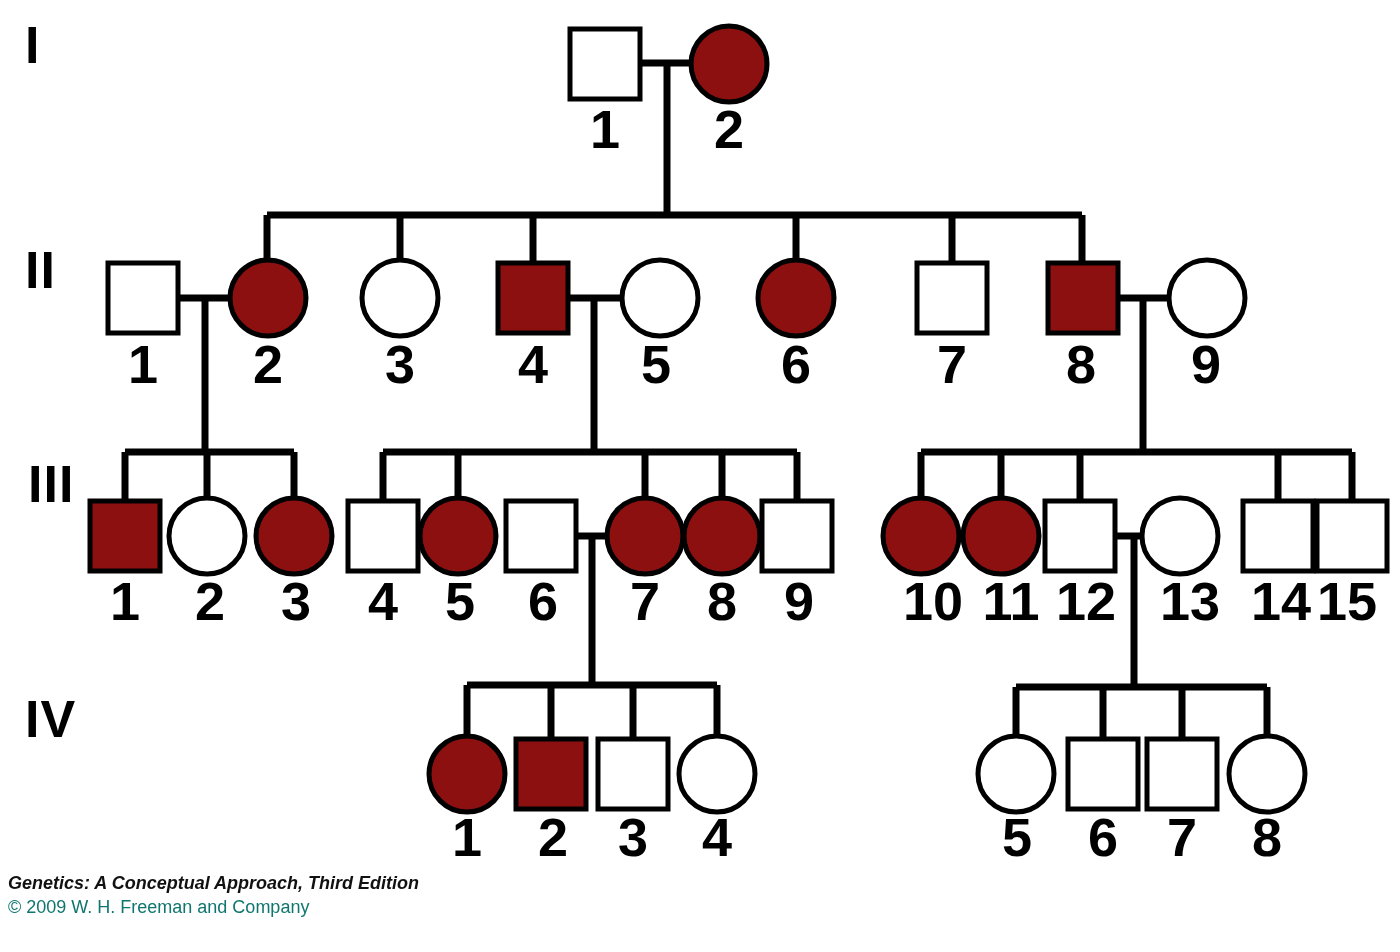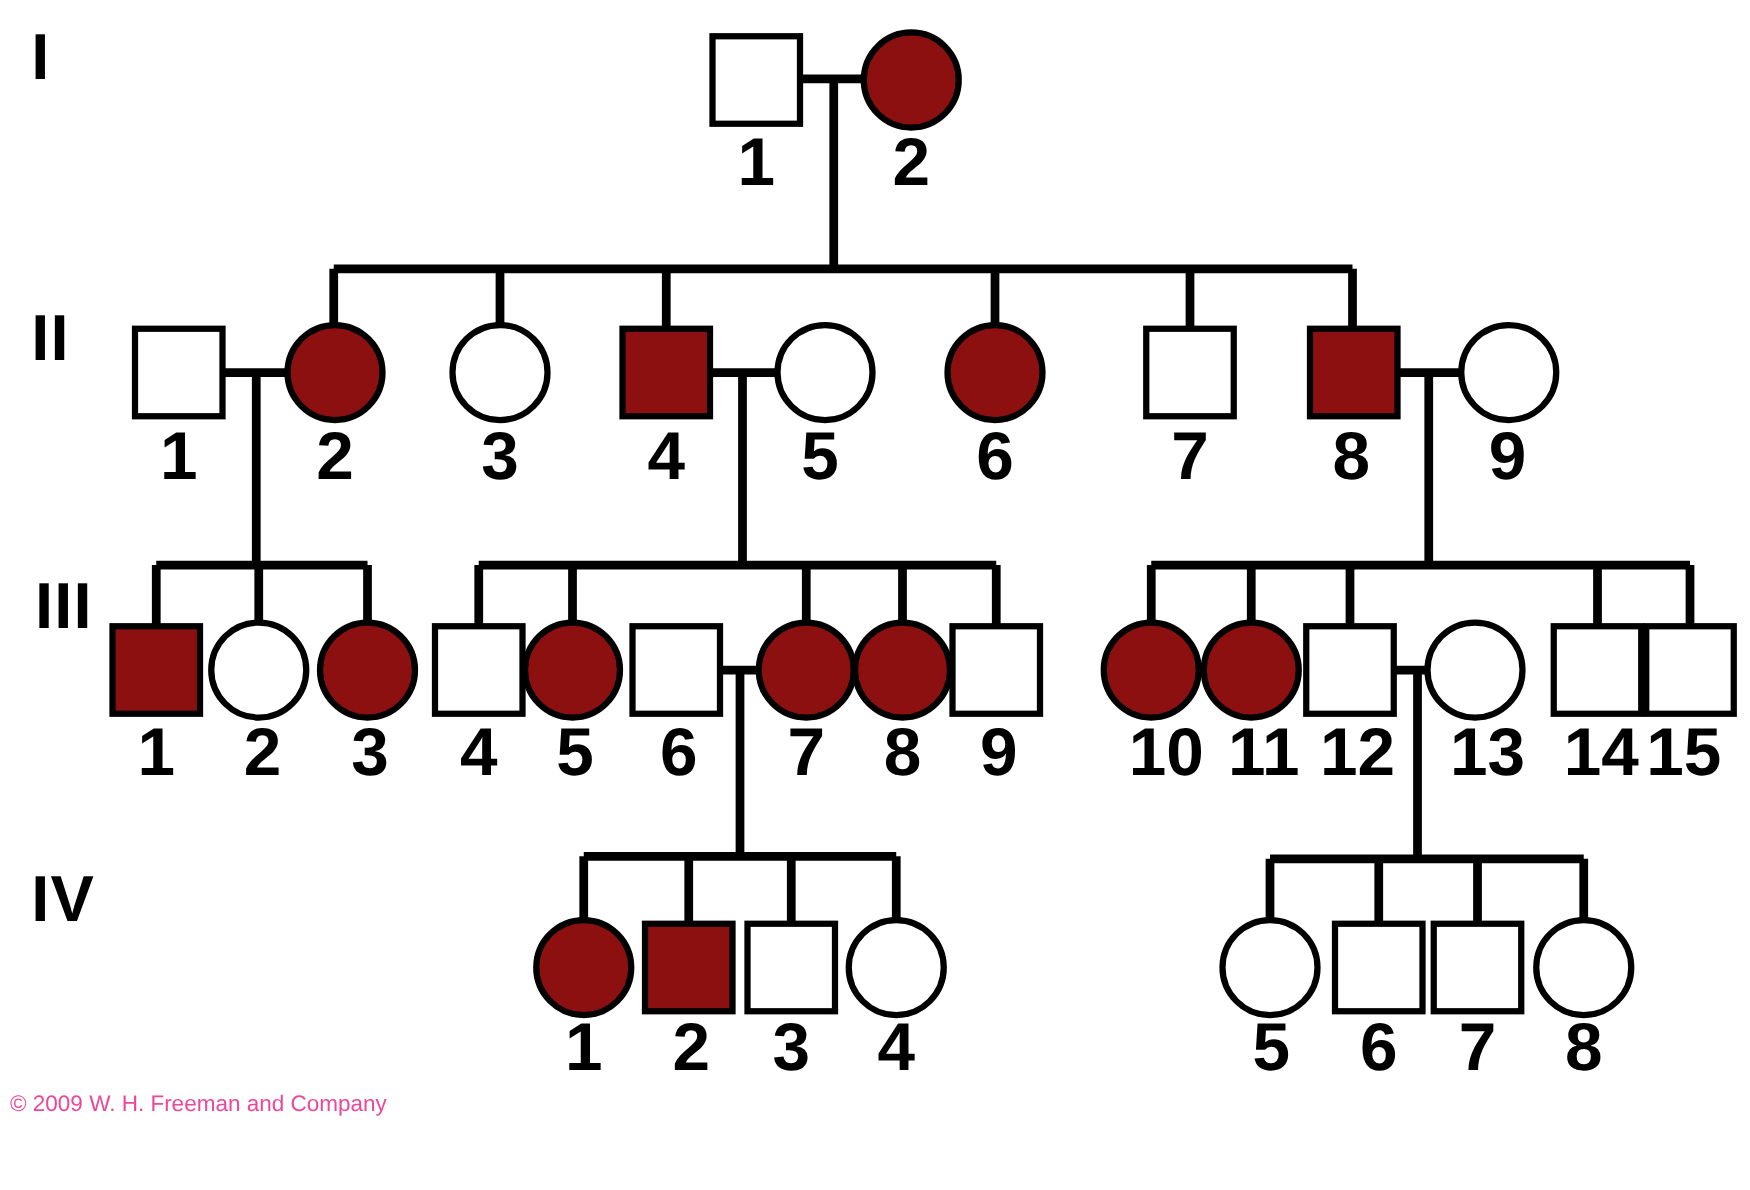--- a/index.html
+++ b/index.html
@@ -23,21 +23,21 @@
     position: absolute;
     left: 8px;
     top: 871px;
     color: #111111;
     font-size: 17px;
     line-height: 24px;
     white-space: nowrap;
   }
   .footer .l1 { font-weight: 700; font-size: 18px; }
   .footer .l2 { font-weight: 700; font-style: italic; font-size: 18px; }
-  .footer .l3 { font-weight: 400; font-size: 18px; color: #ec4899; }
+  .footer .l3 { font-weight: 400; font-size: 18px; color: #0f766e; }
 </style>
 </head>
 <body>
 
 <div class="page">
   <svg id="pedigree-svg" width="1400" height="952" viewBox="0 0 1400 952">
       <line x1="640" y1="63" x2="690" y2="63" stroke="#000000" stroke-width="7"></line>
       <line x1="667" y1="63" x2="667" y2="215" stroke="#000000" stroke-width="7"></line>
       <line x1="267" y1="215" x2="1082" y2="215" stroke="#000000" stroke-width="7"></line>
       <line x1="267" y1="215" x2="267" y2="263" stroke="#000000" stroke-width="7"></line>
@@ -149,15 +149,16 @@
       <rect x="1147" y="739" width="70" height="70" fill="#ffffff" stroke="#000000" stroke-width="5"></rect>
       <text x="1182" y="856" text-anchor="middle" class="num">7</text>
       <circle cx="1267" cy="774" r="38" fill="#ffffff" stroke="#000000" stroke-width="5"></circle>
       <text x="1267" y="856" text-anchor="middle" class="num">8</text>
       <text x="25" y="63" text-anchor="start" class="gen">I</text>
       <text x="25" y="288" text-anchor="start" class="gen">II</text>
       <text x="28" y="502" text-anchor="start" class="gen">III</text>
       <text x="25" y="737" text-anchor="start" class="gen">IV</text>
     </svg>
   <div class="footer">
+    <div class="l2">Genetics: A Conceptual Approach, Third Edition</div>
     <div class="l3">© 2009 W. H. Freeman and Company</div>
   </div>
 </div>
 
 </body></html>

